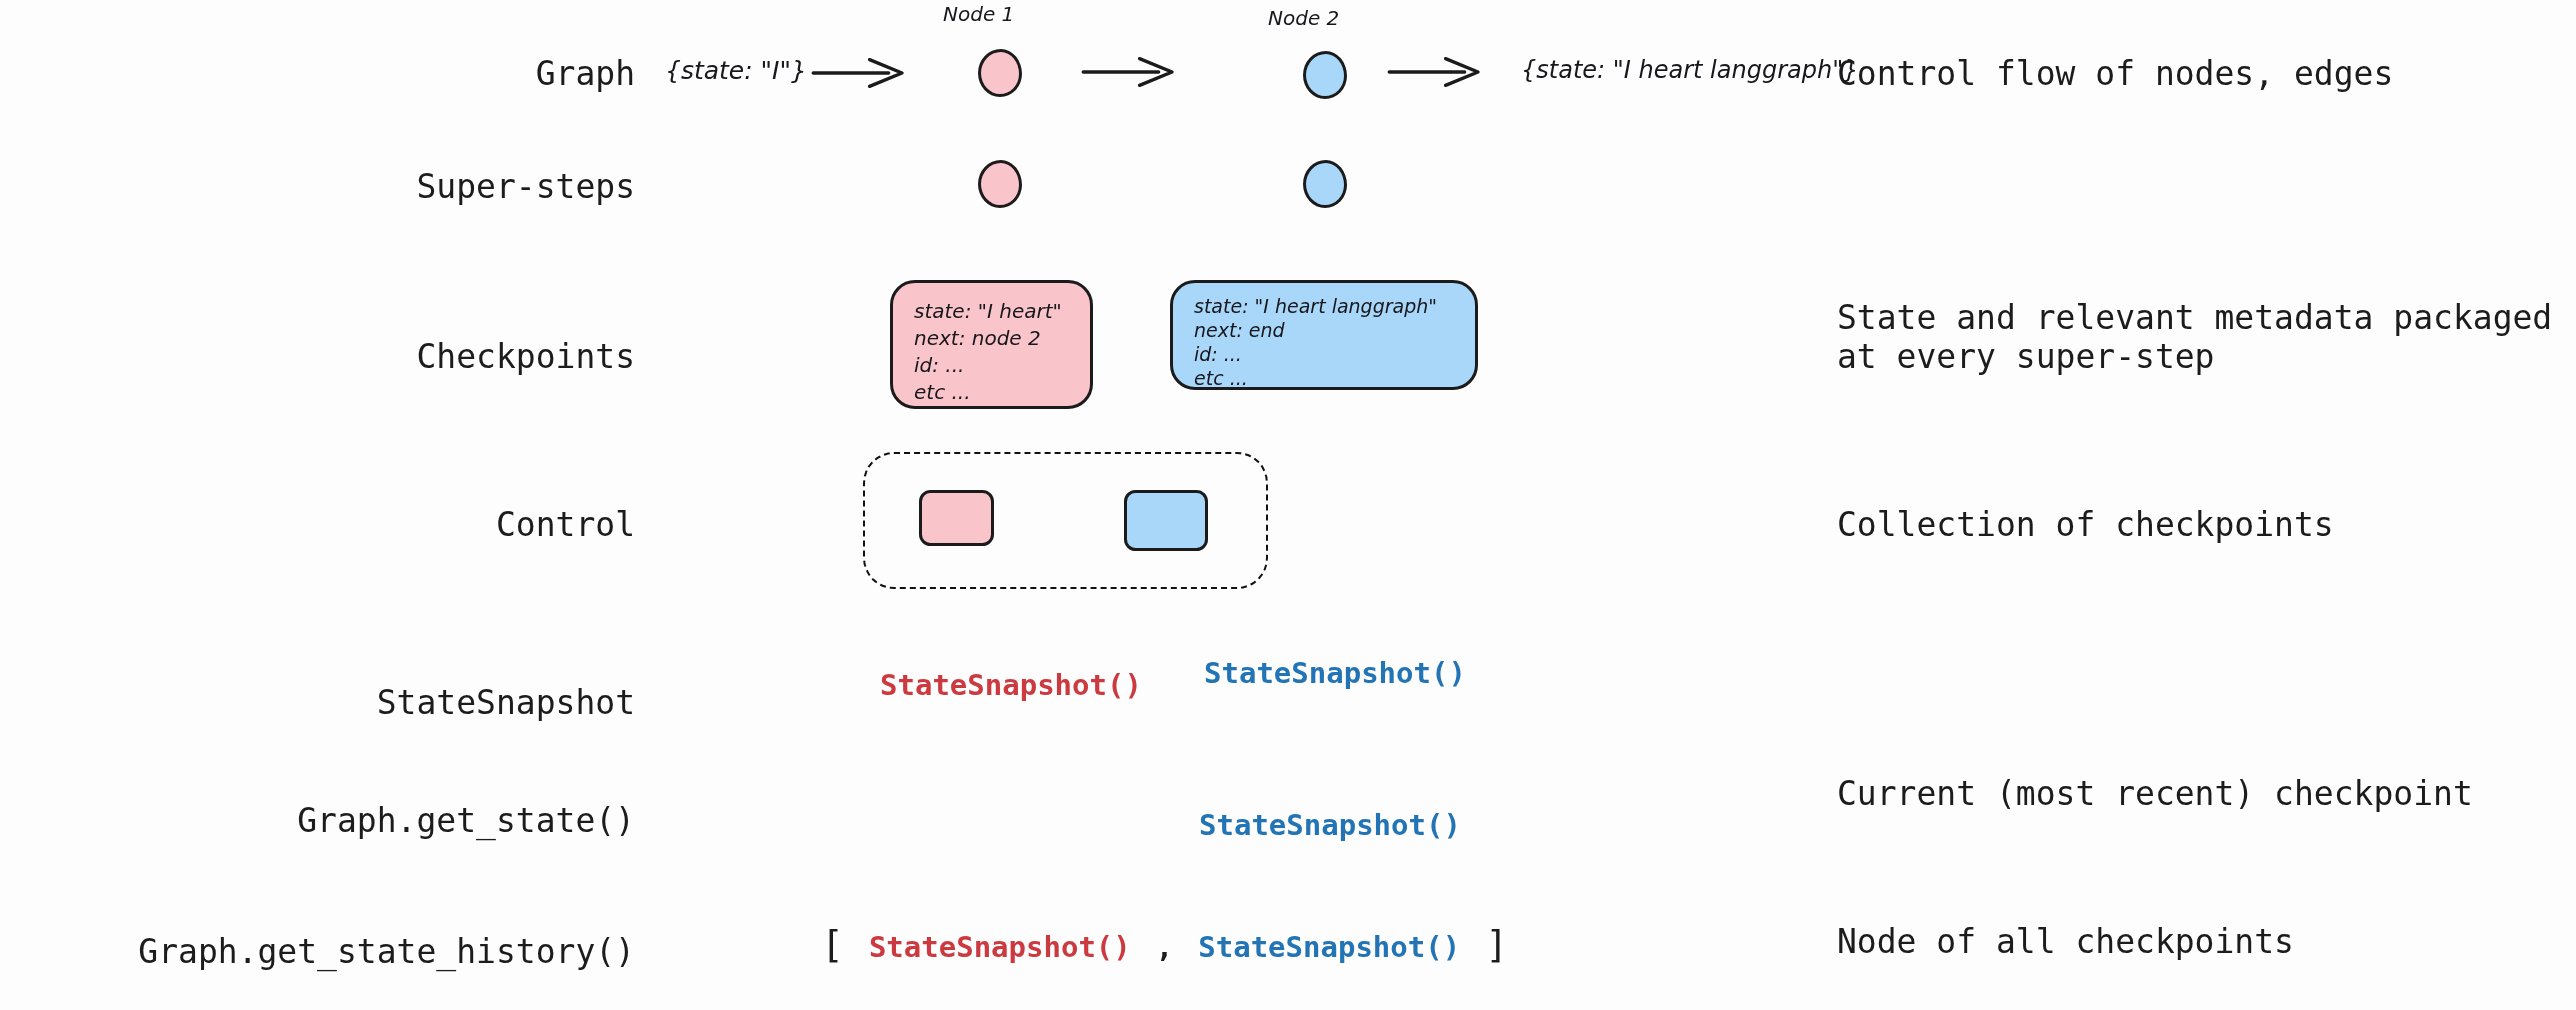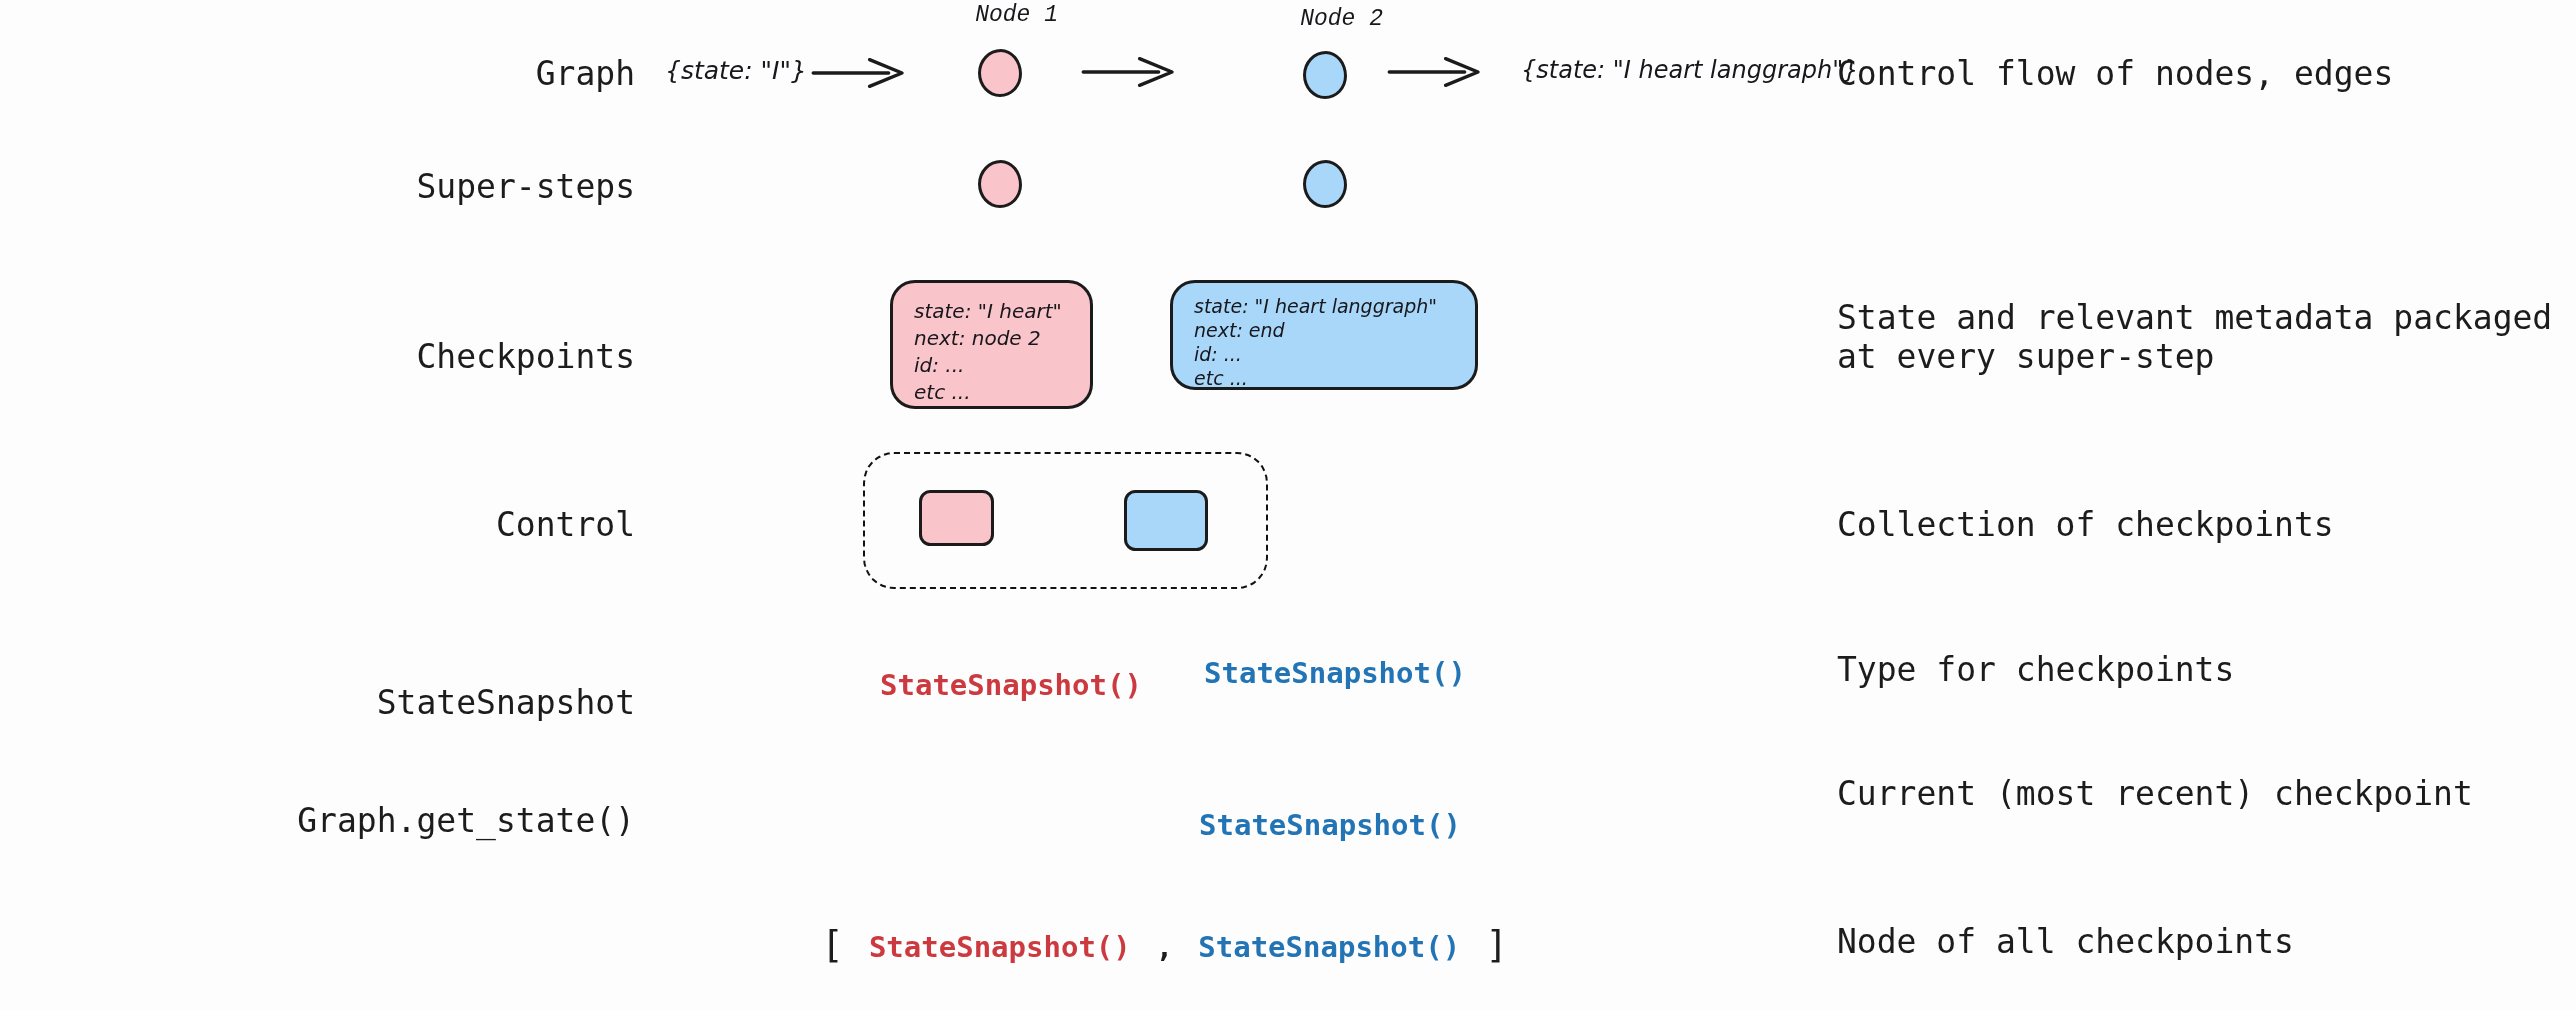--- a/index.html
+++ b/index.html
@@ -33,21 +33,21 @@
     color: var(--text);
     font-weight: 500;
   }
   
   .hand {
     font-family: "DejaVu Sans", sans-serif;
     font-style: italic;
     color: #17171c;
   }
   .state-text { position: absolute; font-size: 25px; white-space: nowrap; }
-  .node-label { position: absolute; width: 115px; text-align: right; font-size: 23px; font-family: Liberation Mono, monospace; }
+  .node-label { position: absolute; width: 115px; text-align: left; font-size: 20px; }
   
   .circle {
     position: absolute;
     width: 44px; height: 48px;
     box-sizing: border-box;
     border: 3.8px solid var(--stroke);
     border-radius: 52% 48% 50% 50% / 50% 52% 48% 50%;
   }
   .pink-fill { background: var(--pink); }
   .blue-fill { background: var(--blue); }
@@ -100,26 +100,26 @@
 <body>
 
 <div class="canvas">
 
   <div class="row-label" style="top:54px">Graph</div>
   <div class="row-label" style="top:167px">Super-steps</div>
   <div class="row-label" style="top:337px">Checkpoints</div>
   <div class="row-label" style="top:505px">Control</div>
   <div class="row-label" style="top:683px">StateSnapshot</div>
   <div class="row-label" style="top:801px">Graph.get_state()</div>
+  <div class="row-label" style="top:932px">Graph.get_state_history()</div>
 
   <div class="row-desc" style="top:54px">Control flow of nodes, edges</div>
   <div class="row-desc" style="top:298px">State and relevant metadata packaged
 at every super-step</div>
   <div class="row-desc" style="top:505px">Collection of checkpoints</div>
-  <div class="row-desc" style="top:650px">Type for checkpoints</div>
   <div class="row-desc" style="top:774px">Current (most recent) checkpoint</div>
   <div class="row-desc" style="top:922px">Node of all checkpoints</div>
 
   <div class="state-text hand" style="left:665px; top:56px">{state: "I"}</div>
 
   <svg class="arrow-svg" style="left:810px; top:52px" width="100" height="42" viewBox="0 0 104 44">
     <path d="M3 22 H82" stroke="#1b1b1b" stroke-width="3.5" fill="none" stroke-linecap="round"></path>
     <path d="M62 8 L96 22 L62 36" stroke="#1b1b1b" stroke-width="3.5" fill="none" stroke-linecap="round" stroke-linejoin="round"></path>
   </svg>
 

